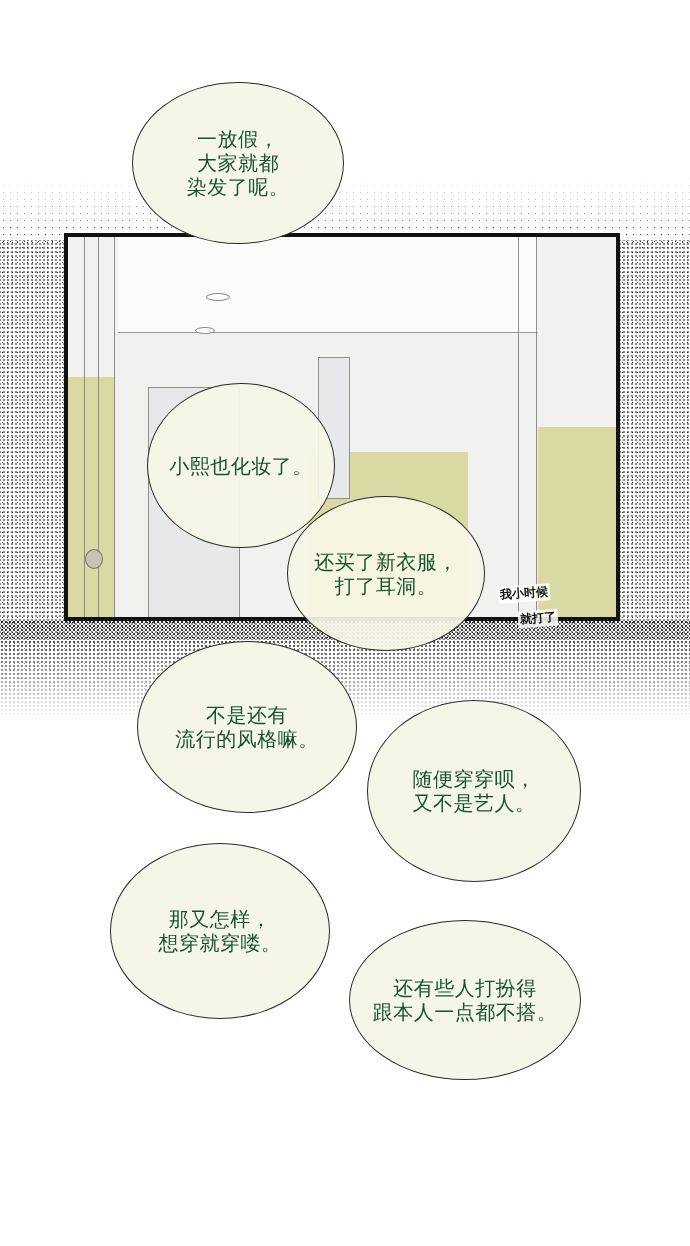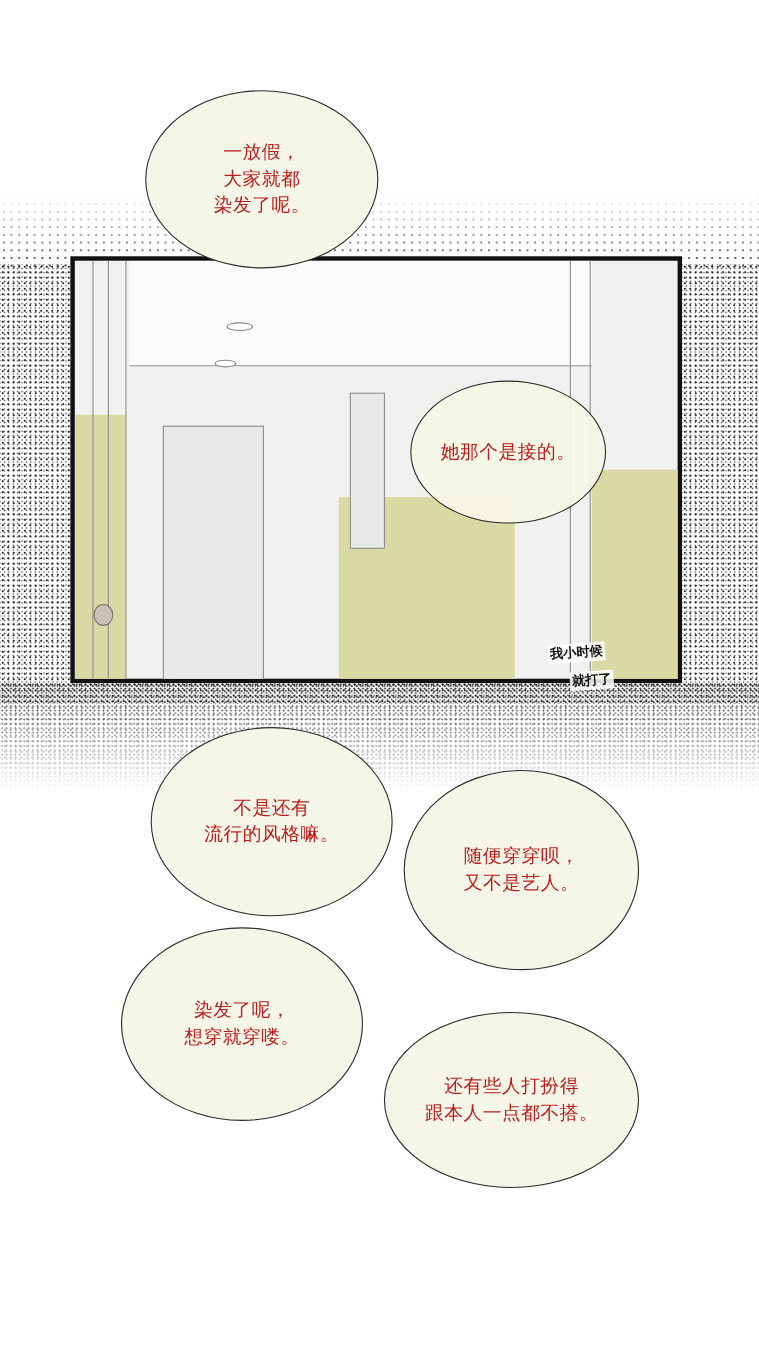--- a/index.html
+++ b/index.html
@@ -32,21 +32,21 @@
   .panel .ceiling { position:absolute; left:50px; top:0; width:420px; height:95px; background:#fbfbfa;
     border-bottom:1px solid #9a9a95; }
   .panel .door { position:absolute; background:#e7e8ea; border:1px solid #8f8f8c; }
   .panel .knob { position:absolute; width:16px; height:18px; border-radius:50%; background:#c9c2b6; border:1px solid #7a746a; }
   .panel .lamp { position:absolute; width:22px; height:6px; border:1px solid #888; border-radius:50%; background:#fff; }
 
   
   .bubble { position:absolute; background:#f6f6e8; border:1px solid #2a2a2a; border-radius:50%;
     display:flex; align-items:center; justify-content:center; text-align:center;
     box-sizing:border-box; }
-  .bubble .txt { font-size:17px; line-height:24px; color:#b91c1c; white-space:pre-line; letter-spacing:0.5px; }
+  .bubble .txt { font-size:20px; line-height:24px; color:#14532d; white-space:pre-line; letter-spacing:0.5px; }
   .bubble.translucent { background:rgba(246,246,230,0.93); }
 
   .sfx { position:absolute; font-family:"DejaVu Sans", sans-serif; font-size:12px; color:#111;
     font-weight:bold; background:rgba(255,255,255,0.85); padding:0 2px; transform:rotate(-4deg); }
 </style>
 </head>
 <body>
 
 <div class="page">
 
@@ -75,41 +75,45 @@
     <div class="knob" style="left:17px;top:312px;"></div>
   </div>
 
   <div class="bubble" style="left:132px;top:82px;width:212px;height:162px;">
     <span class="txt">一放假，
 大家就都
 染发了呢。</span>
   </div>
 
 
-  <div class="bubble translucent" style="left:373px;top:346px;width:178px;height:130px;">
-    <span class="txt">她那个是接的。</span>
+
+  <div class="bubble translucent" style="left:147px;top:383px;width:188px;height:165px;">
+    <span class="txt">小熙也化妆了。</span>
   </div>
 
-
+  <div class="bubble translucent" style="left:287px;top:496px;width:198px;height:155px;">
+    <span class="txt">还买了新衣服，
+打了耳洞。</span>
+  </div>
 
   <div class="sfx" style="left:498px;top:585px;">我小时候</div>
   <div class="sfx" style="left:518px;top:610px;">就打了</div>
 
-  <div class="bubble" style="left:137px;top:661px;width:220px;height:172px;">
+  <div class="bubble" style="left:137px;top:641px;width:220px;height:172px;">
     <span class="txt">不是还有
 流行的风格嘛。</span>
   </div>
 
   <div class="bubble" style="left:367px;top:700px;width:214px;height:182px;align-items:center;">
     <span class="txt">随便穿穿呗，
 又不是艺人。</span>
   </div>
 
   <div class="bubble" style="left:110px;top:843px;width:220px;height:176px;">
-    <span class="txt">染发了呢，
+    <span class="txt">那又怎样，
 想穿就穿喽。</span>
   </div>
 
   <div class="bubble" style="left:349px;top:920px;width:232px;height:160px;align-items:center;">
     <span class="txt">还有些人打扮得
 跟本人一点都不搭。</span>
   </div>
 
 
 </div>

